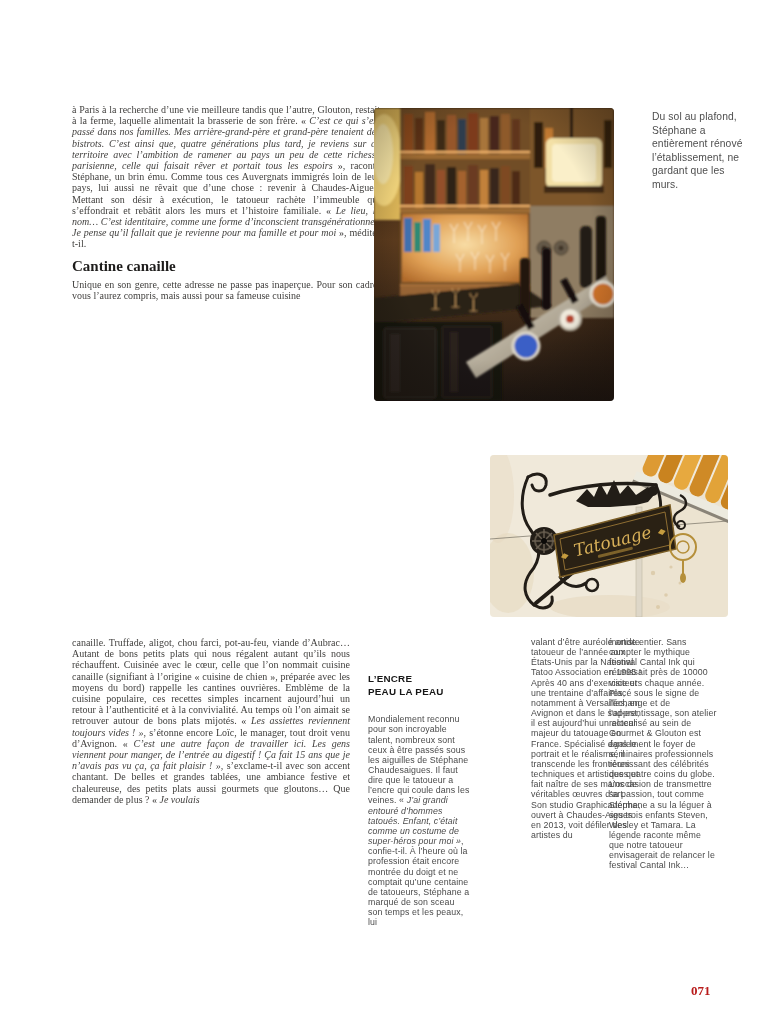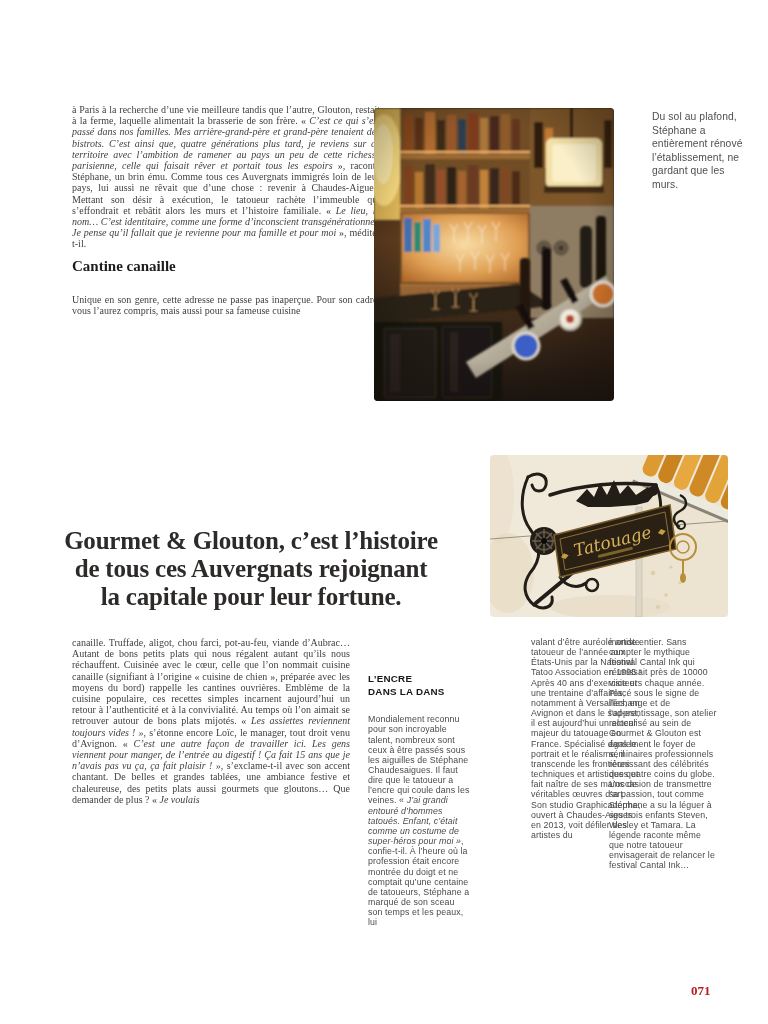--- a/index.html
+++ b/index.html
@@ -5,21 +5,21 @@
   html,body{margin:0;padding:0;background:#ffffff;}
   .page{position:relative;width:768px;height:1024px;background:#ffffff;overflow:hidden;
         font-family:"Liberation Serif",serif;color:#403f3d;}
   .serif{font-family:"Liberation Serif",serif;color:#403f3d;font-size:10px;line-height:11.2px;
          text-align:justify;hyphens:auto;-webkit-hyphens:auto;}
   .sans{font-family:"Liberation Sans",sans-serif;color:#4a4a4a;font-size:8.8px;line-height:10.15px;
         letter-spacing:.1px;}
   .it{font-style:italic;}
   .abs{position:absolute;}
   .top-col{left:72px;top:104px;width:308px;}
-  .h2{font-weight:bold;font-size:15px;line-height:18px;color:#1d1c1b;margin:7px 0 19px 0;text-align:left;}
+  .h2{font-weight:bold;font-size:15px;line-height:18px;color:#1d1c1b;margin:7px 0 4px 0;text-align:left;}
   .photo-frame{border-radius:4px;overflow:hidden;line-height:0;}
   .bar-photo{left:374px;top:108px;width:240px;height:293px;}
   .caption{left:652px;top:110px;width:97px;font-size:10.3px;line-height:13.5px;color:#4e4e4e;}
   .pullquote{left:42px;top:527px;width:418px;text-align:center;font-weight:bold;
              font-size:25px;line-height:28px;color:#2d2b29;letter-spacing:-.2px;
              font-family:"Liberation Serif",serif;}
   .sign-photo{left:490px;top:455px;width:238px;height:162px;}
   .bcol1{left:72px;top:637px;width:278px;}
   .bcol2{left:368px;top:637px;width:102px;}
   .bcol3{left:508px;top:637px;width:111px;margin-left:23px;}
@@ -157,25 +157,20 @@
         <circle cx="196" cy="211" r="11" fill="#efe9db" stroke="#b5ad9e" stroke-width="2.5"></circle>
         <circle cx="196" cy="211" r="4" fill="#b5452e"></circle>
         <circle cx="229" cy="186" r="12" fill="#d2742b" stroke="#e9e3d5" stroke-width="3"></circle>
       </g>
       <rect width="240" height="293" fill="url(#vigG)"></rect>
     </svg>
   </div>
 
   <div class="abs caption sans">Du sol au plafond, Stéphane a entièrement rénové l’établissement, ne gardant que les murs.</div>
 
-  <div class="abs pullquote">
-    <div>Gourmet &amp; Glouton, c’est l’histoire</div>
-    <div>de tous ces Auvergnats rejoignant</div>
-    <div>la capitale pour leur fortune.</div>
-  </div>
 
   <div class="abs photo-frame sign-photo">
     <svg width="238" height="162" viewBox="0 0 238 162">
       <rect width="238" height="162" fill="#f0e9da"></rect>
       <ellipse cx="18" cy="118" rx="26" ry="40" fill="#e6d8bd" opacity=".55"></ellipse>
       <ellipse cx="8" cy="40" rx="16" ry="48" fill="#e6d8bd" opacity=".4"></ellipse>
       <ellipse cx="120" cy="152" rx="60" ry="12" fill="#e4d6ba" opacity=".5"></ellipse>
       <rect x="150" y="28" width="88" height="134" fill="#eadfc9" opacity=".6"></rect>
       <g fill="#d9c6a2" opacity=".75">
         <circle cx="160" cy="70" r="2"></circle>
@@ -243,21 +238,21 @@
         <ellipse cx="193" cy="123" rx="3" ry="5" fill="#b58f3a"></ellipse>
       </g>
     </svg>
   </div>
 
   <div class="abs bcol1 serif"><span>canaille. Truffade, aligot, chou farci, pot-au-feu, viande d’Aubrac… Autant de bons petits plats qui nous régalent autant qu’ils nous réchauffent. Cuisinée avec le cœur, celle que l’on nommait cuisine canaille (signifiant à l’origine « cuisine de chien », préparée avec les moyens du bord) rappelle les cantines ouvrières. Emblème de la cuisine populaire, ces recettes simples incarnent aujourd’hui un retour à l’authenticité et à la convivialité. Au temps où l’on aimait se retrouver autour de bons plats mijotés. « </span><span class="it">Les assiettes reviennent toujours vides ! »</span><span>, s’étonne encore Loïc, le manager, tout droit venu d’Avignon. « </span><span class="it">C’est une autre façon de travailler ici. Les gens viennent pour manger, de l’entrée au digestif ! Ça fait 15 ans que je n’avais pas vu ça, ça fait plaisir ! »</span><span>, s’exclame-t-il avec son accent chantant. De belles et grandes tablées, une ambiance festive et chaleureuse, des petits plats aussi gourmets que gloutons… Que demander de plus ? « </span><span class="it">Je voulais</span></div>
 
   <div class="abs bcol2 sans">
     <div class="side-title">
       <div>L’ENCRE</div>
-      <div>DANS LA DANS</div>
+      <div>PEAU LA PEAU</div>
     </div>
     <div><span>Mondialement reconnu pour son incroyable talent, nombreux sont ceux à être passés sous les aiguilles de Stéphane Chaudesaigues. Il faut dire que le tatoueur a l’encre qui coule dans les veines. « </span><span class="it">J’ai grandi entouré d’hommes tatoués. Enfant, c’était comme un costume de super-héros pour moi »</span><span>, confie-t-il. À l’heure où la profession était encore montrée du doigt et ne comptait qu’une centaine de tatoueurs, Stéphane a marqué de son sceau son temps et les peaux, lui</span></div>
   </div>
 
   <div class="abs bcol3 sans">valant d’être auréolé artiste tatoueur de l’année aux États-Unis par la National Tatoo Association en 1995 ! Après 40 ans d’exercice et une trentaine d’affaires, notamment à Versailles, en Avignon et dans le sud-est, il est aujourd’hui un acteur majeur du tatouage en France. Spécialisé dans le portrait et le réalisme, il transcende les frontières techniques et artistiques et fait naître de ses mains de véritables œuvres d’art. Son studio Graphicaderme, ouvert à Chaudes-Aigues en 2013, voit défiler des artistes du</div>
   <div class="abs bcol4 sans">monde entier. Sans compter le mythique festival Cantal Ink qui réunissait près de 10000 visiteurs chaque année. Placé sous le signe de l’échange et de l’apprentissage, son atelier relocalisé au sein de Gourmet &amp; Glouton est également le foyer de séminaires professionnels réunissant des célébrités des quatre coins du globe. L’occasion de transmettre sa passion, tout comme Stéphane a su la léguer à ses trois enfants Steven, Wesley et Tamara. La légende raconte même que notre tatoueur envisagerait de relancer le festival Cantal Ink…</div>
 
   <div class="abs pagenum">071</div>
 
 </div>

